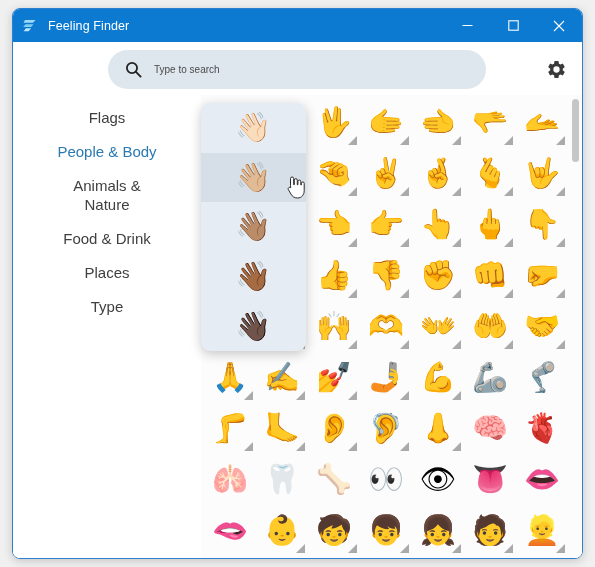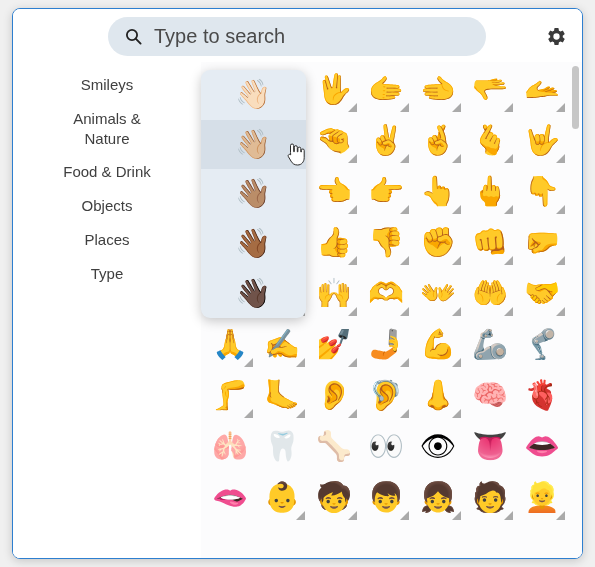--- a/index.html
+++ b/index.html
@@ -94,21 +94,21 @@
     width: 17px;
     height: 17px;
     flex: none;
   }
   #search-icon svg { display: block; }
   #search-input {
     border: none;
     outline: none;
     background: transparent;
     font-family: "Liberation Sans", sans-serif;
-    font-size: 20px;
+    font-size: 10px;
     color: #333;
     margin-left: 12px;
     width: 300px;
   }
   #search-input::placeholder { color: #4a4a4a; opacity: 1; }
   #gear-button {
     position: absolute;
     right: 10px;
     top: 11px;
     width: 32px;
@@ -245,20 +245,49 @@
     pointer-events: none;
     z-index: 30;
   }
   #cursor-pointer svg { display: block; }
 </style>
 </head>
 <body>
 
 <div id="window">
 
+  <div id="titlebar">
+    <span id="app-icon">
+      <svg width="17" height="17" viewBox="0 0 17 17">
+        <path d="M3 3 L13.5 3 L11 5.8 L1.5 5.8 Z" fill="#9fd8f6"></path>
+        <path d="M3.5 7.2 L11.5 7.2 L9.2 9.9 L1.2 9.9 Z" fill="#7fcdf2"></path>
+        <path d="M4 11.3 L9.2 11.3 L6.5 14.2 L1.6 14.2 Z" fill="#bde6fa"></path>
+      </svg>
+    </span>
+    <span id="app-title">Feeling Finder</span>
+
+    <div id="win-controls">
+      <div class="win-btn">
+        <svg width="11" height="11" viewBox="0 0 11 11">
+          <line x1="0.5" y1="5.5" x2="10.5" y2="5.5" stroke="#ffffff" stroke-width="1.1"></line>
+        </svg>
+      </div>
+      <div class="win-btn">
+        <svg width="11" height="11" viewBox="0 0 11 11">
+          <rect x="0.8" y="0.8" width="9.4" height="9.4" fill="none" stroke="#ffffff" stroke-width="1.1"></rect>
+        </svg>
+      </div>
+      <div class="win-btn close">
+        <svg width="12" height="12" viewBox="0 0 12 12">
+          <line x1="1" y1="1" x2="11" y2="11" stroke="#ffffff" stroke-width="1.1"></line>
+          <line x1="11" y1="1" x2="1" y2="11" stroke="#ffffff" stroke-width="1.1"></line>
+        </svg>
+      </div>
+    </div>
+  </div>
 
   <div id="searchbar">
     <div id="search-pill">
       <span id="search-icon">
         <svg width="17" height="17" viewBox="0 0 17 17">
           <circle cx="7" cy="7" r="5.1" fill="none" stroke="#222" stroke-width="1.8"></circle>
           <line x1="10.7" y1="10.7" x2="15.6" y2="15.6" stroke="#222" stroke-width="1.9" stroke-linecap="round"></line>
         </svg>
       </span>
       <input id="search-input" type="text" placeholder="Type to search" style="">
@@ -268,25 +297,25 @@
         <svg width="21" height="21" viewBox="0 0 24 24">
           <path fill="#3a3a3a" d="M19.14 12.94a7.07 7.07 0 0 0 0-1.88l2.03-1.58a.5.5 0 0 0 .12-.64l-1.92-3.32a.5.5 0 0 0-.6-.22l-2.39.96a7.2 7.2 0 0 0-1.62-.94l-.36-2.54a.5.5 0 0 0-.5-.42h-3.84a.5.5 0 0 0-.5.42l-.36 2.54c-.58.23-1.12.55-1.62.94l-2.39-.96a.5.5 0 0 0-.6.22L2.67 8.84a.5.5 0 0 0 .12.64l2.03 1.58a7.07 7.07 0 0 0 0 1.88l-2.03 1.58a.5.5 0 0 0-.12.64l1.92 3.32c.13.22.38.3.6.22l2.39-.96c.5.39 1.04.71 1.62.94l.36 2.54c.04.24.25.42.5.42h3.84c.25 0 .46-.18.5-.42l.36-2.54c.58-.23 1.12-.55 1.62-.94l2.39.96c.22.08.47 0 .6-.22l1.92-3.32a.5.5 0 0 0-.12-.64l-2.03-1.58zM12 15.6A3.6 3.6 0 1 1 12 8.4a3.6 3.6 0 0 1 0 7.2z"></path>
         </svg>
       </span>
     </div>
   </div>
 
   <div id="content">
 
     <nav id="sidebar">
-        <div class="cat-item">Smileys</div>
+        <div class="cat-item">Flags</div>
+        <div class="cat-item active">People &amp; Body</div>
         <div class="cat-item">Animals &amp;
 Nature</div>
         <div class="cat-item">Food &amp; Drink</div>
-        <div class="cat-item">Objects</div>
         <div class="cat-item">Places</div>
         <div class="cat-item">Type</div>
       </nav>
 
     <div id="grid-wrap">
       <div id="grid">
           <div class="cell tone">
             <span class="glyph">🖐</span>
           </div>
           <div class="cell tone">

